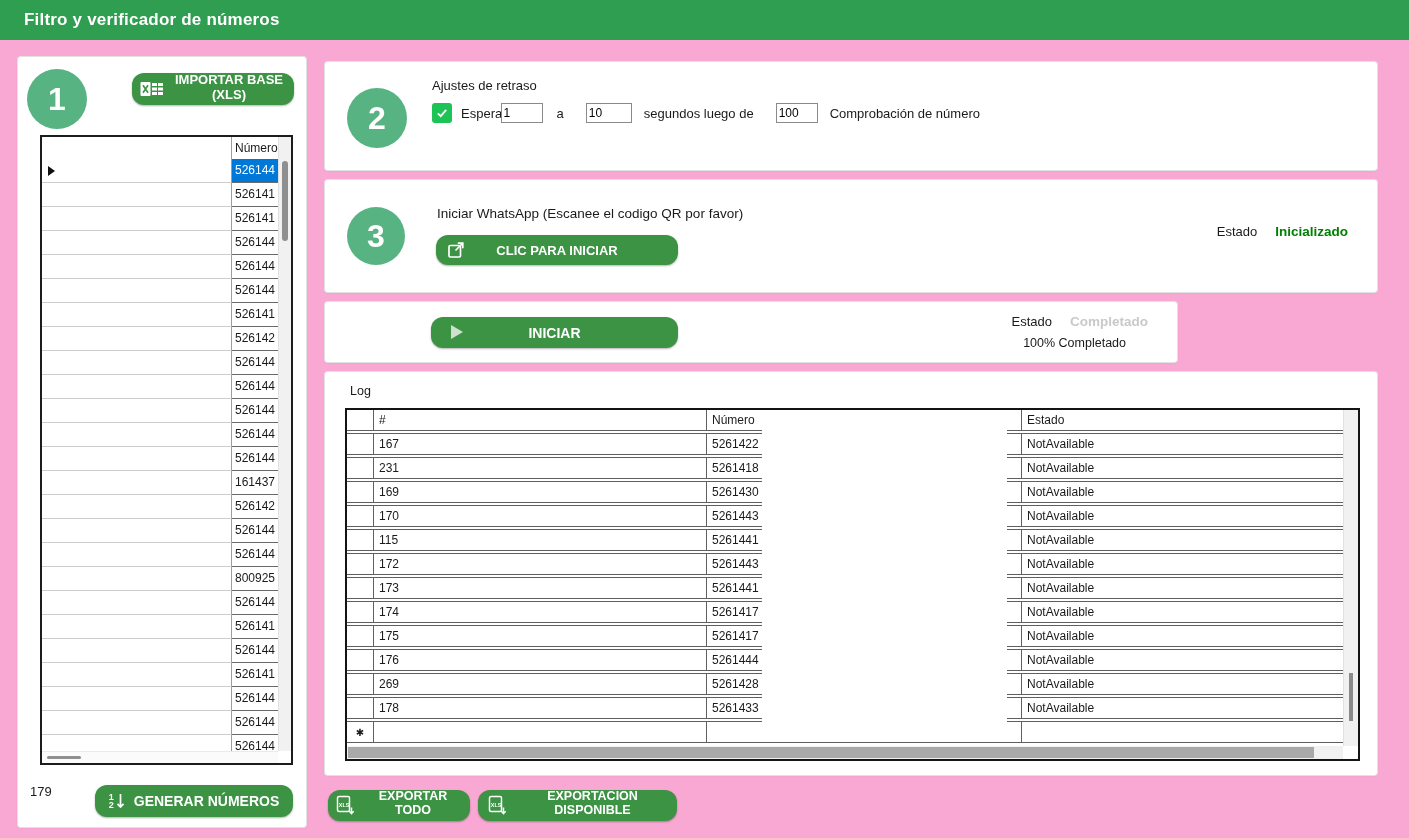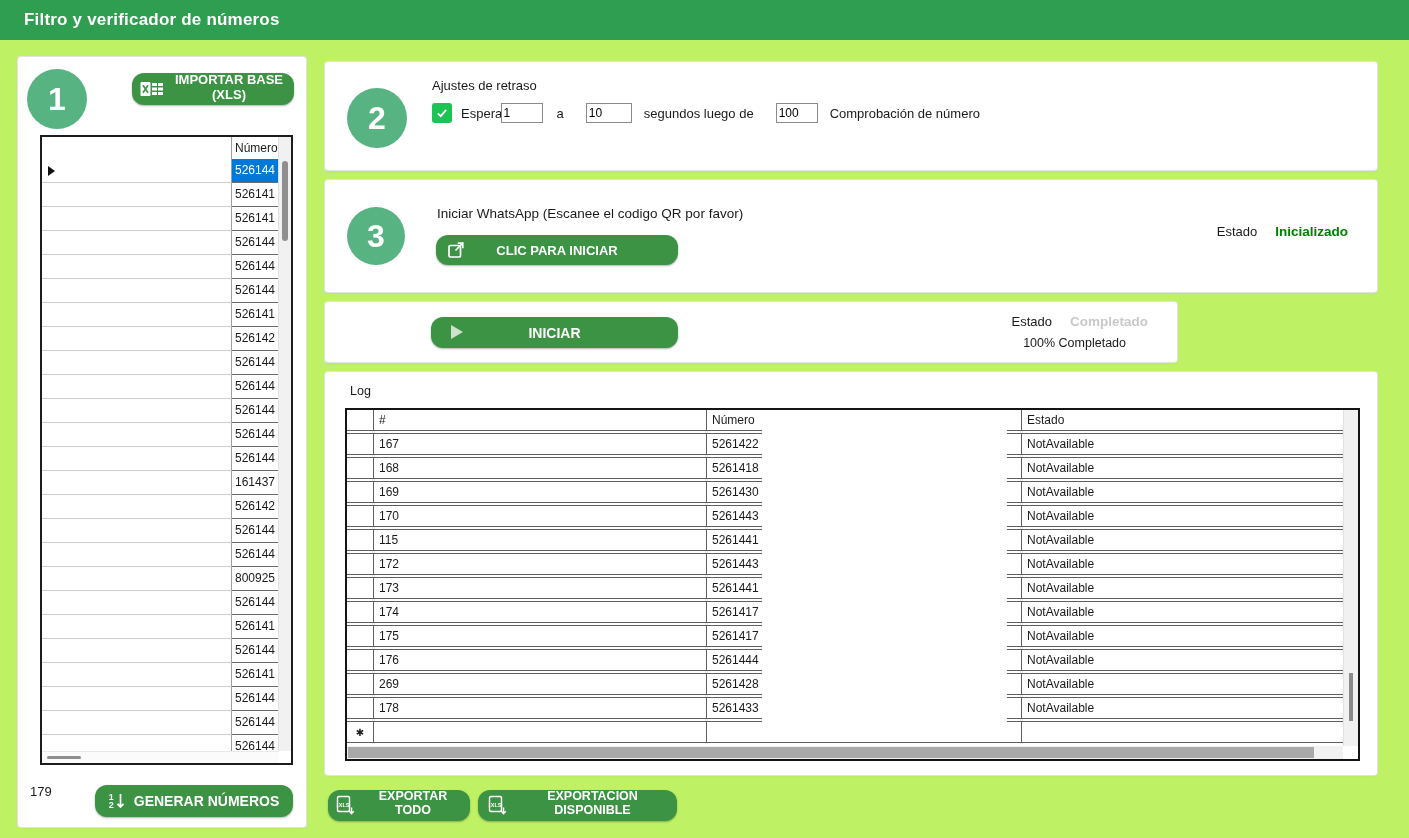--- a/index.html
+++ b/index.html
@@ -1,17 +1,17 @@
 <!DOCTYPE html>
 <html><head>
 <meta charset="utf-8">
 <title>Filtro y verificador de números</title>
 <style>
   html,body{margin:0;padding:0;background:#ececec;}
-  #app{position:relative;width:1409px;height:838px;background:#bef264;overflow:hidden;
+  #app{position:relative;width:1409px;height:838px;background:#f9a8d4;overflow:hidden;
        font-family:"Liberation Sans","DejaVu Sans",sans-serif;color:#1a1a1a;}
 
   
   .header{position:absolute;left:0;top:0;width:100%;height:40px;background:#2f9e50;}
   .header .title{position:absolute;left:24px;top:0;line-height:40px;color:#fff;font-size:17px;
                  font-weight:bold;letter-spacing:.2px;}
 
   
   .card{position:absolute;background:#fff;border-radius:3px;
         box-shadow:0 0 0 1px #e2e2e2, 0 1px 3px rgba(0,0,0,.06);}
@@ -342,21 +342,21 @@
         </div>
         <div>
             <div class="log-row">
               <div class="lt-c lt-rowhdr"></div>
               <div class="lt-c lt-idx">167</div>
               <div class="lt-c lt-num">5261422</div>
               <div class="lt-c lt-status">NotAvailable</div>
             </div>
             <div class="log-row">
               <div class="lt-c lt-rowhdr"></div>
-              <div class="lt-c lt-idx">168</div>
+              <div class="lt-c lt-idx">231</div>
               <div class="lt-c lt-num">5261418</div>
               <div class="lt-c lt-status">NotAvailable</div>
             </div>
             <div class="log-row">
               <div class="lt-c lt-rowhdr"></div>
               <div class="lt-c lt-idx">169</div>
               <div class="lt-c lt-num">5261430</div>
               <div class="lt-c lt-status">NotAvailable</div>
             </div>
             <div class="log-row">

